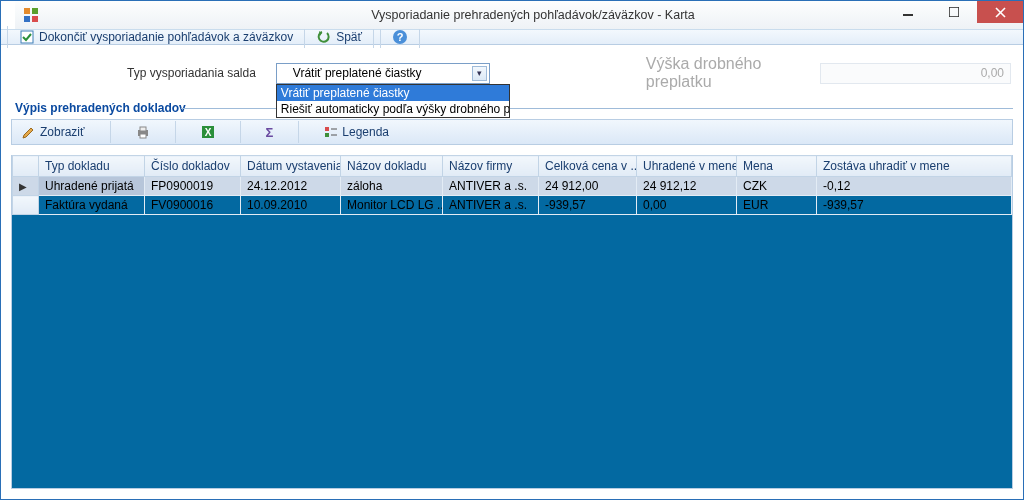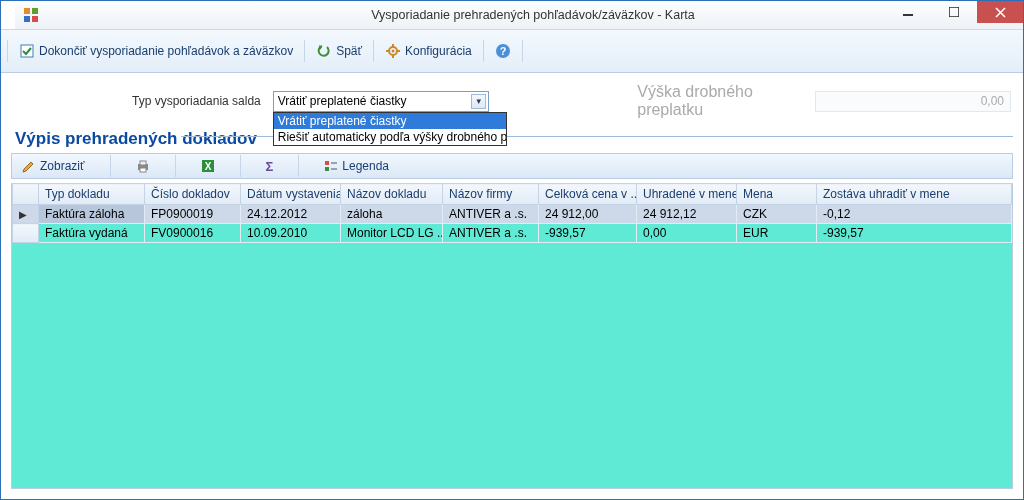--- a/index.html
+++ b/index.html
@@ -4,39 +4,39 @@
 <style>
   * { box-sizing: border-box; font-family: "Segoe UI", Tahoma, sans-serif; }
   body { margin: 0; background: #fff; font-size: 12px; }
   .window { width: 1024px; height: 500px; border: 1px solid #2a6fb7; background: #fff; display: flex; flex-direction: column; position: relative; }
   .titlebar { height: 28px; background: linear-gradient(#fdfefe,#eef2f6); display: flex; align-items: center; position: relative; margin-left: 14px; }
   .titlebar .sys-icon { width: 24px; display:flex; align-items:center; justify-content:center; margin-left:4px;}
   .titlebar .title { flex:1; text-align:center; color:#333; font-size:12.5px; }
   .win-buttons { display:flex; height:22px; position:absolute; right:0; top:0;}
   .win-btn { width:46px; display:flex; align-items:center; justify-content:center; color:#333; font-size:13px;}
   .win-btn.close { background:#c8504e; color:#fff; width:46px;}
-  .toolbar { height:44px; background:linear-gradient(#f3f8fd,#e4eef9); border-top:1px solid #c9dced; border-bottom:1px solid #b8cde3; display:flex; align-items:center; padding:0 4px; gap:2px;}
+  .toolbar { height:16px; background:linear-gradient(#f3f8fd,#e4eef9); border-top:1px solid #c9dced; border-bottom:1px solid #b8cde3; display:flex; align-items:center; padding:0 4px; gap:2px;}
   .tbtn { display:flex; align-items:center; gap:4px; padding:3px 6px; border:1px solid transparent; border-radius:3px; color:#1a3e6f; font-size:12px;}
   .tbtn .ico { width:16px; height:16px; display:inline-flex; align-items:center; justify-content:center;}
   .sep { width:1px; height:22px; background:#c5d6e8; margin:0 2px;}
-  .form-row { display:flex; align-items:center; padding:10px 12px 4px 12px; gap:8px;margin-left:32px;}
+  .form-row { display:flex; align-items:center; padding:10px 12px 4px 12px; gap:16px;margin-left:32px;}
   .form-row .lbl { width:236px; text-align:right; color:#333; padding-right:4px;}
-  .combo { position:relative; width:232px; height:21px; border:1px solid #7a9ec7; background:#fff; display:flex; align-items:center; padding:0 4px;}
+  .combo { position:relative; width:232px; height:21px; border:1px solid #7a9ec7; background:#fff; display:flex; align-items:center; padding:0 16px;}
   .combo .arrow { position:absolute; right:2px; top:2px; width:15px; height:15px; background:linear-gradient(#f3f8fd,#dce9f6); border:1px solid #9fbbd9; display:flex; align-items:center; justify-content:center; font-size:9px; color:#335; }
   .dropdown { position:absolute; left:-1px; top:20px; width:234px; background:#fff; border:1px solid #333; z-index:50;}
   .dropdown .opt { padding:1px 4px; font-size:12px; white-space:nowrap; overflow:hidden;}
   .dropdown .opt.sel { background:#2f7bd9; color:#fff;}
   .right-field { margin-left: 140px; display:flex; align-items:center; gap:6px;}
   .right-field .rlbl { color:#aaa; font-size:16px;}
   .right-field .rval { width:210px; height:21px; border:1px solid #e2e8ef; background:#fafbfc; text-align:right; padding:2px 6px; color:#aaa;}
-  .section-title { color:#0b4aa0; font-weight:bold; font-size:17px; padding:6px 4px 2px 14px; position:relative;}
+  .section-title { color:#0b4aa0; font-weight:bold; font-size:12px; padding:6px 4px 2px 14px; position:relative;}
   .section-title::after { content:""; position:absolute; left:180px; right:10px; top:13px; height:1px; background:#9fbbd9;}
   .gridbar { height:26px; background:linear-gradient(#f1f7fd,#dbe8f7); border:1px solid #b8cde3; margin:2px 10px 0 10px; display:flex; align-items:center; padding:0 4px; gap:17px;}
   .gbtn { display:flex; align-items:center; gap:4px; padding:2px 5px; border:1px solid transparent; border-radius:3px; color:#1a3e6f; font-size:12px;}
-  .grid-wrap { margin:4px 10px 10px 10px; border:1px solid #b8cde3; border-top:none; flex:1; background:#5eead4; position:relative; overflow:hidden;}
+  .grid-wrap { margin:10px 10px 10px 10px; border:1px solid #b8cde3; border-top:none; flex:1; background:#0369a1; position:relative; overflow:hidden;}
   table.grid { border-collapse:collapse; width:100%; table-layout:fixed;}
   table.grid th { background:linear-gradient(#f2f7fc,#e1ebf6); border:1px solid #c2d4e6; font-weight:normal; text-align:left; padding:3px 6px; color:#1a3e6f; font-size:12px; height:20px; white-space:nowrap; overflow:hidden;}
   table.grid td { border:1px solid #e3ecf5; padding:2px 6px; font-size:12px; white-space:nowrap; overflow:hidden; height:18px;}
   table.grid tr.selected td { background:#cdd9e8;}
   table.grid td.rowhead, table.grid th.rowhead { width:26px; background:linear-gradient(#f2f7fc,#e1ebf6); border:1px solid #c2d4e6;}
   .row-arrow { font-size:10px; color:#333;}
   .cell-dark { background:#b7c6da !important; color:#000;}
   svg { display:block;}
 </style>
 </head>
@@ -89,35 +89,20 @@
     <div class="tbtn">
       <span class="ico">
         <svg width="16" height="16">
             <path d="M11 4 a5 5 0 1 1 -5 -1" fill="none" stroke="#3f8f3a" stroke-width="2"></path>
             <path d="M3 2 l3 2 l-2 3 z" fill="#3f8f3a"></path>
           </svg>
       </span>
       <span>Späť</span>
     </div>
     <div class="sep"></div>
-    <div class="tbtn">
-      <span class="ico">
-        <svg width="16" height="16">
-            <circle cx="8" cy="8" r="4" fill="none" stroke="#c78b2c" stroke-width="2"></circle>
-            <circle cx="8" cy="8" r="1.5" fill="#c78b2c"></circle>
-            <g stroke="#c78b2c" stroke-width="2">
-              <line x1="8" y1="1" x2="8" y2="4"></line>
-              <line x1="8" y1="12" x2="8" y2="15"></line>
-              <line x1="1" y1="8" x2="4" y2="8"></line>
-              <line x1="12" y1="8" x2="15" y2="8"></line>
-            </g>
-          </svg>
-      </span>
-      <span>Konfigurácia</span>
-    </div>
     <div class="sep"></div>
     <div class="tbtn">
       <span class="ico">
         <svg width="16" height="16">
             <circle cx="8" cy="8" r="7" fill="#4a8fd9"></circle>
             <text x="8" y="12" text-anchor="middle" font-size="11" fill="#fff" font-weight="bold">?</text>
           </svg>
       </span>
     </div>
     <div class="sep"></div>
@@ -211,21 +196,21 @@
           <th>Názov firmy</th>
           <th>Celková cena v ...</th>
           <th>Uhradené v mene</th>
           <th>Mena</th>
           <th>Zostáva uhradiť v mene</th>
         </tr>
       </thead>
       <tbody>
         <tr class="selected">
           <td class="rowhead"><span class="row-arrow">▶</span></td>
-          <td class="cell-dark">Faktúra záloha</td>
+          <td class="cell-dark">Uhradené prijatá</td>
           <td>FP0900019</td>
           <td>24.12.2012</td>
           <td>záloha</td>
           <td>ANTIVER a .s.</td>
           <td>24 912,00</td>
           <td>24 912,12</td>
           <td>CZK</td>
           <td>-0,12</td>
         </tr>
         <tr>

